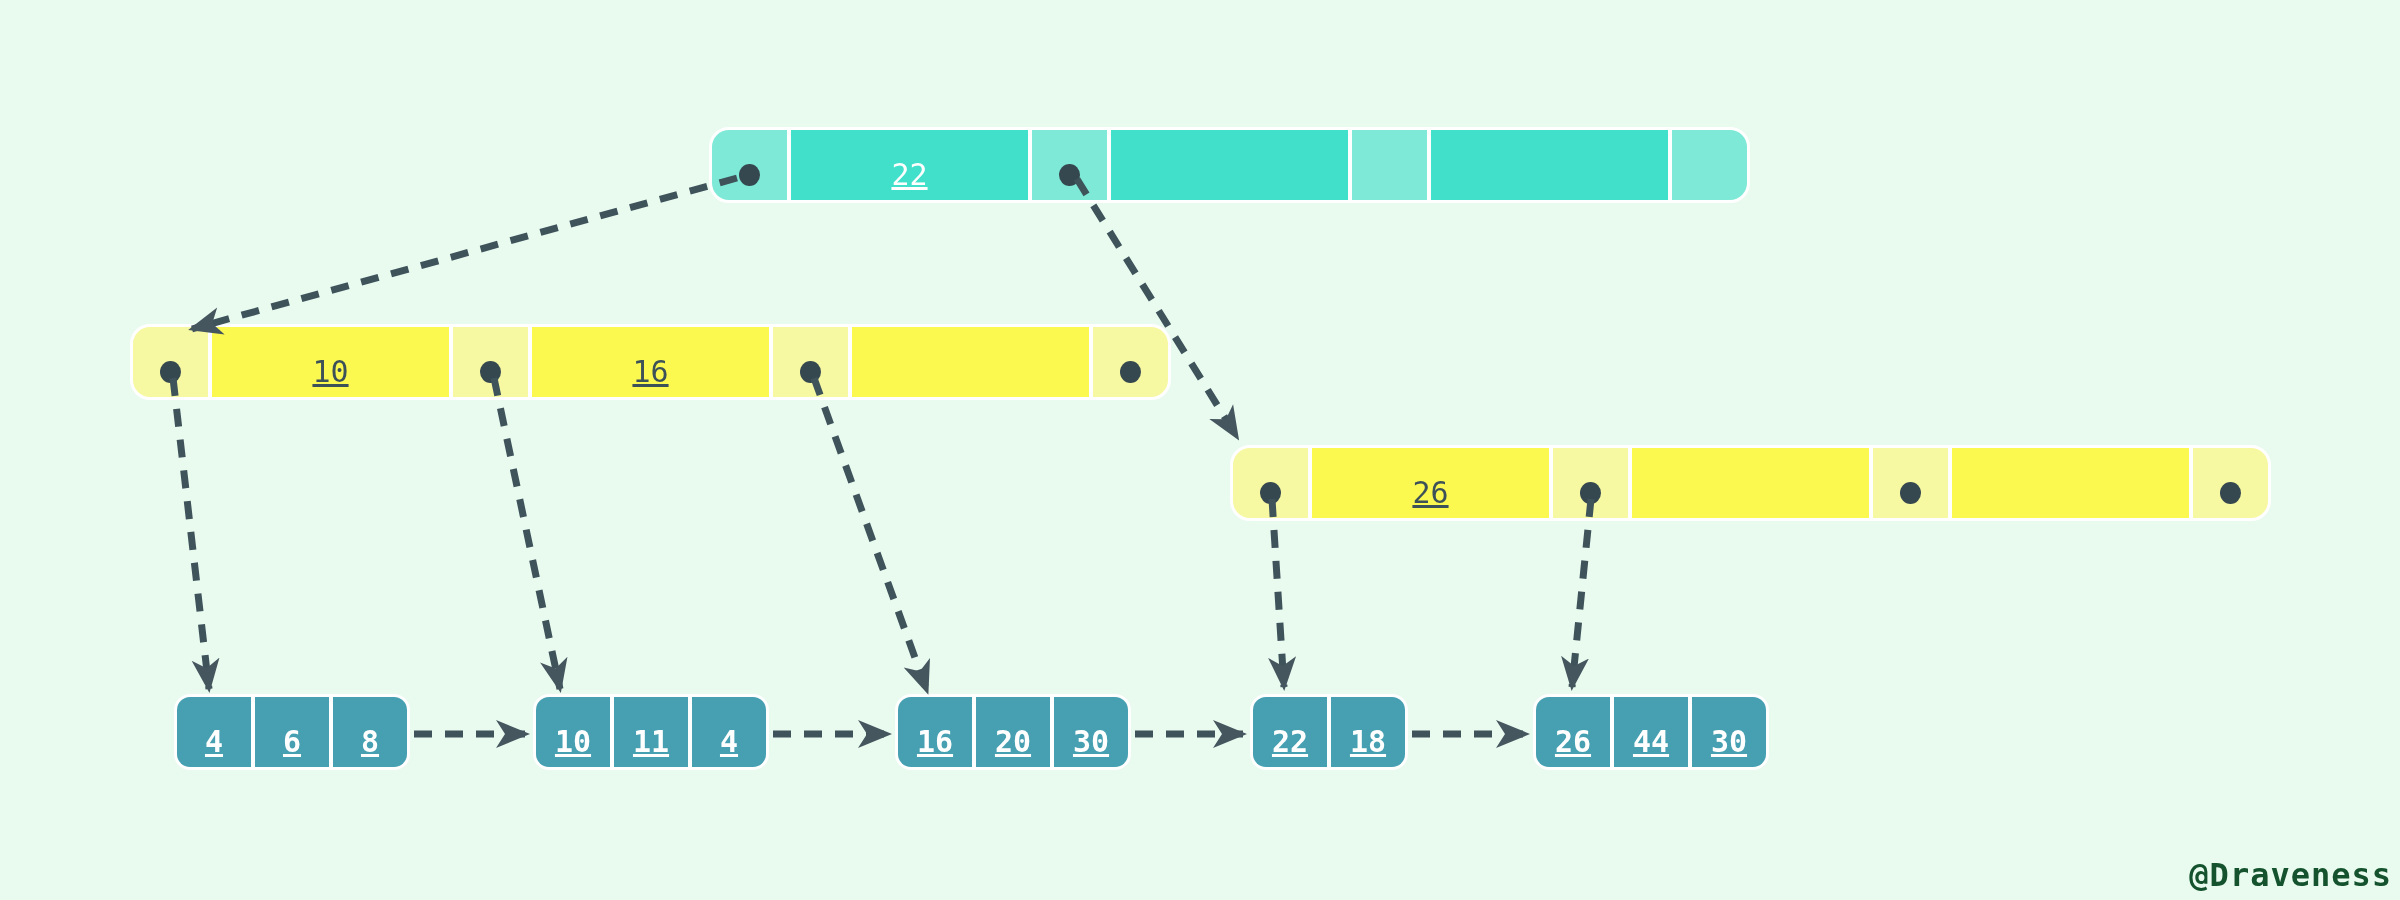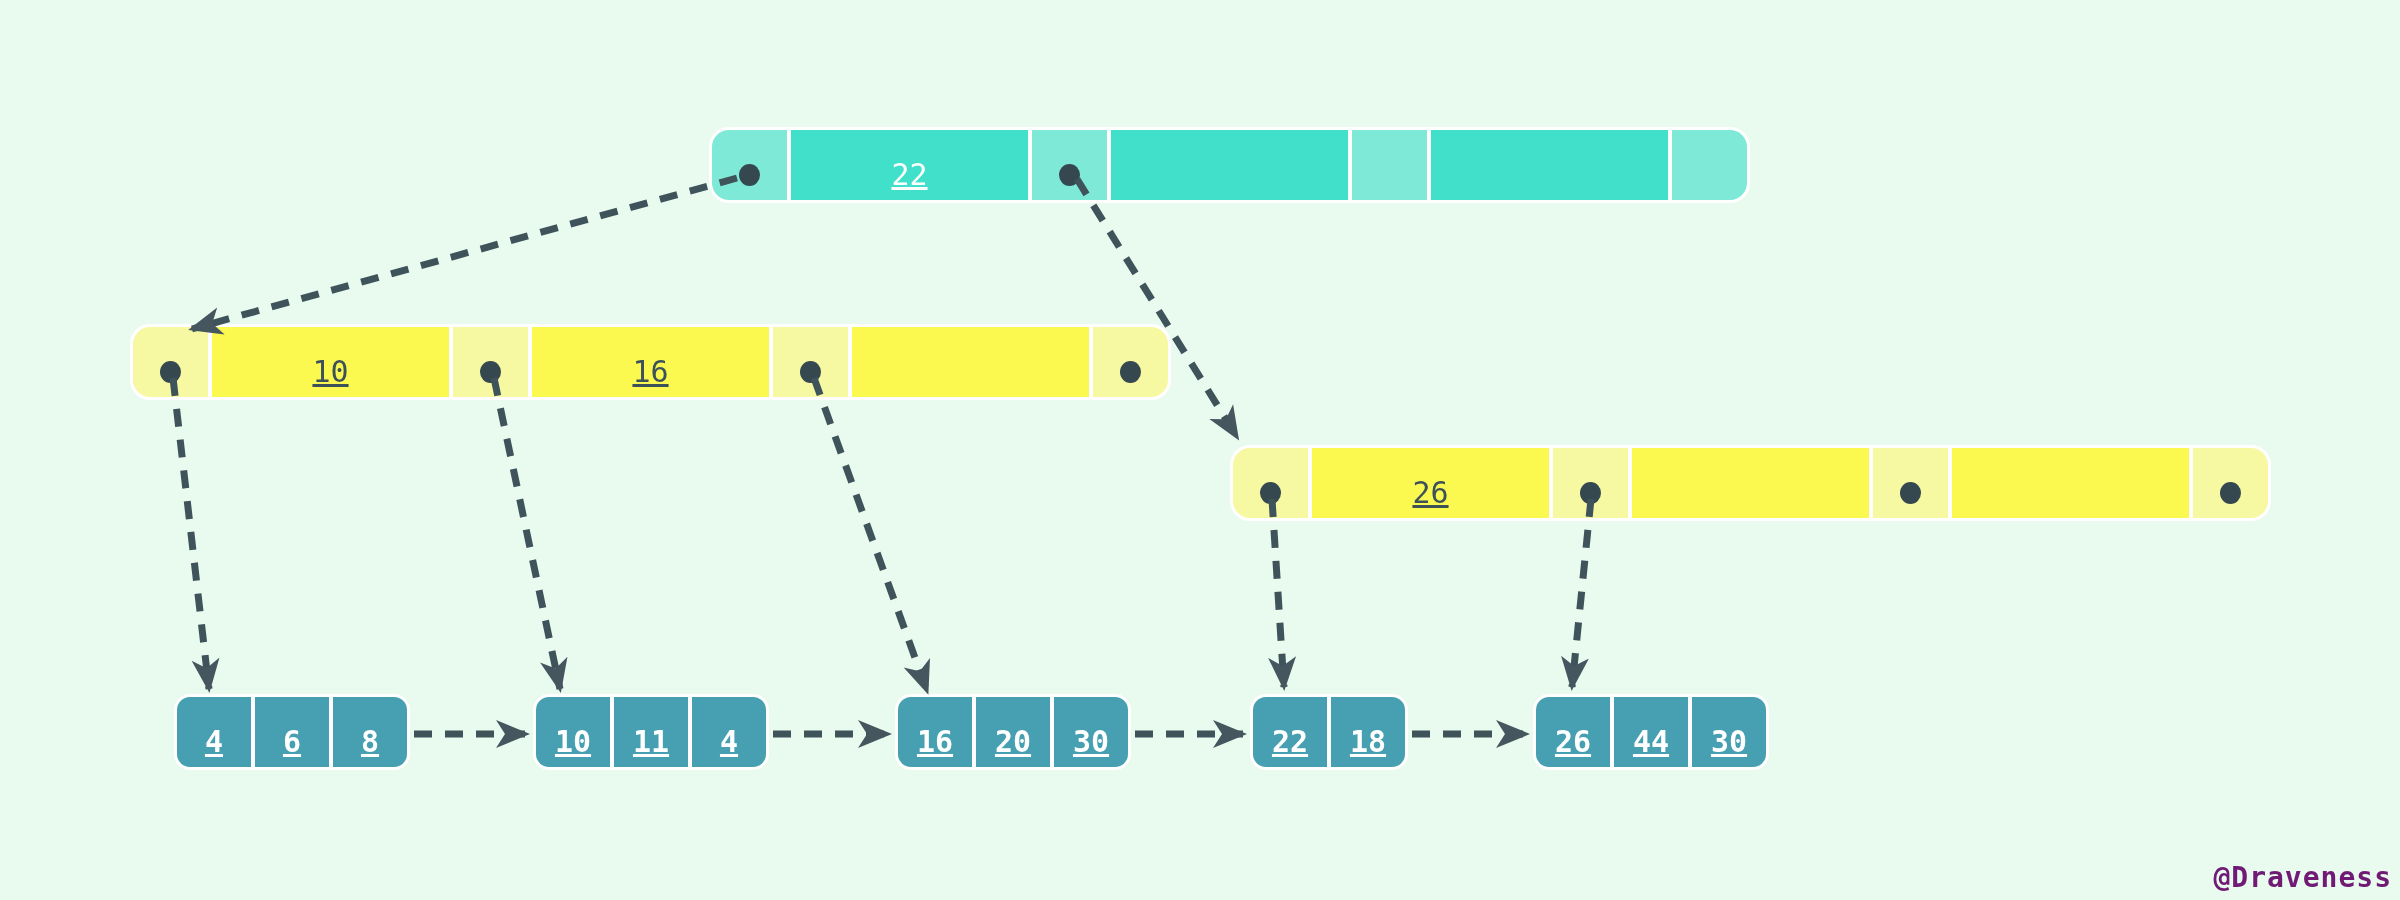--- a/index.html
+++ b/index.html
@@ -52,21 +52,21 @@
     position:absolute;left:0;top:0;
     pointer-events:none;
   }
   .dash{
     stroke:#3f535b;stroke-width:7;
     stroke-dasharray:18 13;fill:none;
   }
   
   #watermark{
     position:absolute;right:8px;bottom:6px;
-    font-size:28px;font-weight:bold;color:#701a75;
+    font-size:32px;font-weight:bold;color:#14532d;
     letter-spacing:1px;
     margin-top:13px;
   }
 </style>
 </head>
 <body>
 
 <div id="stage">
 
   <div class="node internal root" style="left:709px;top:127px;">

